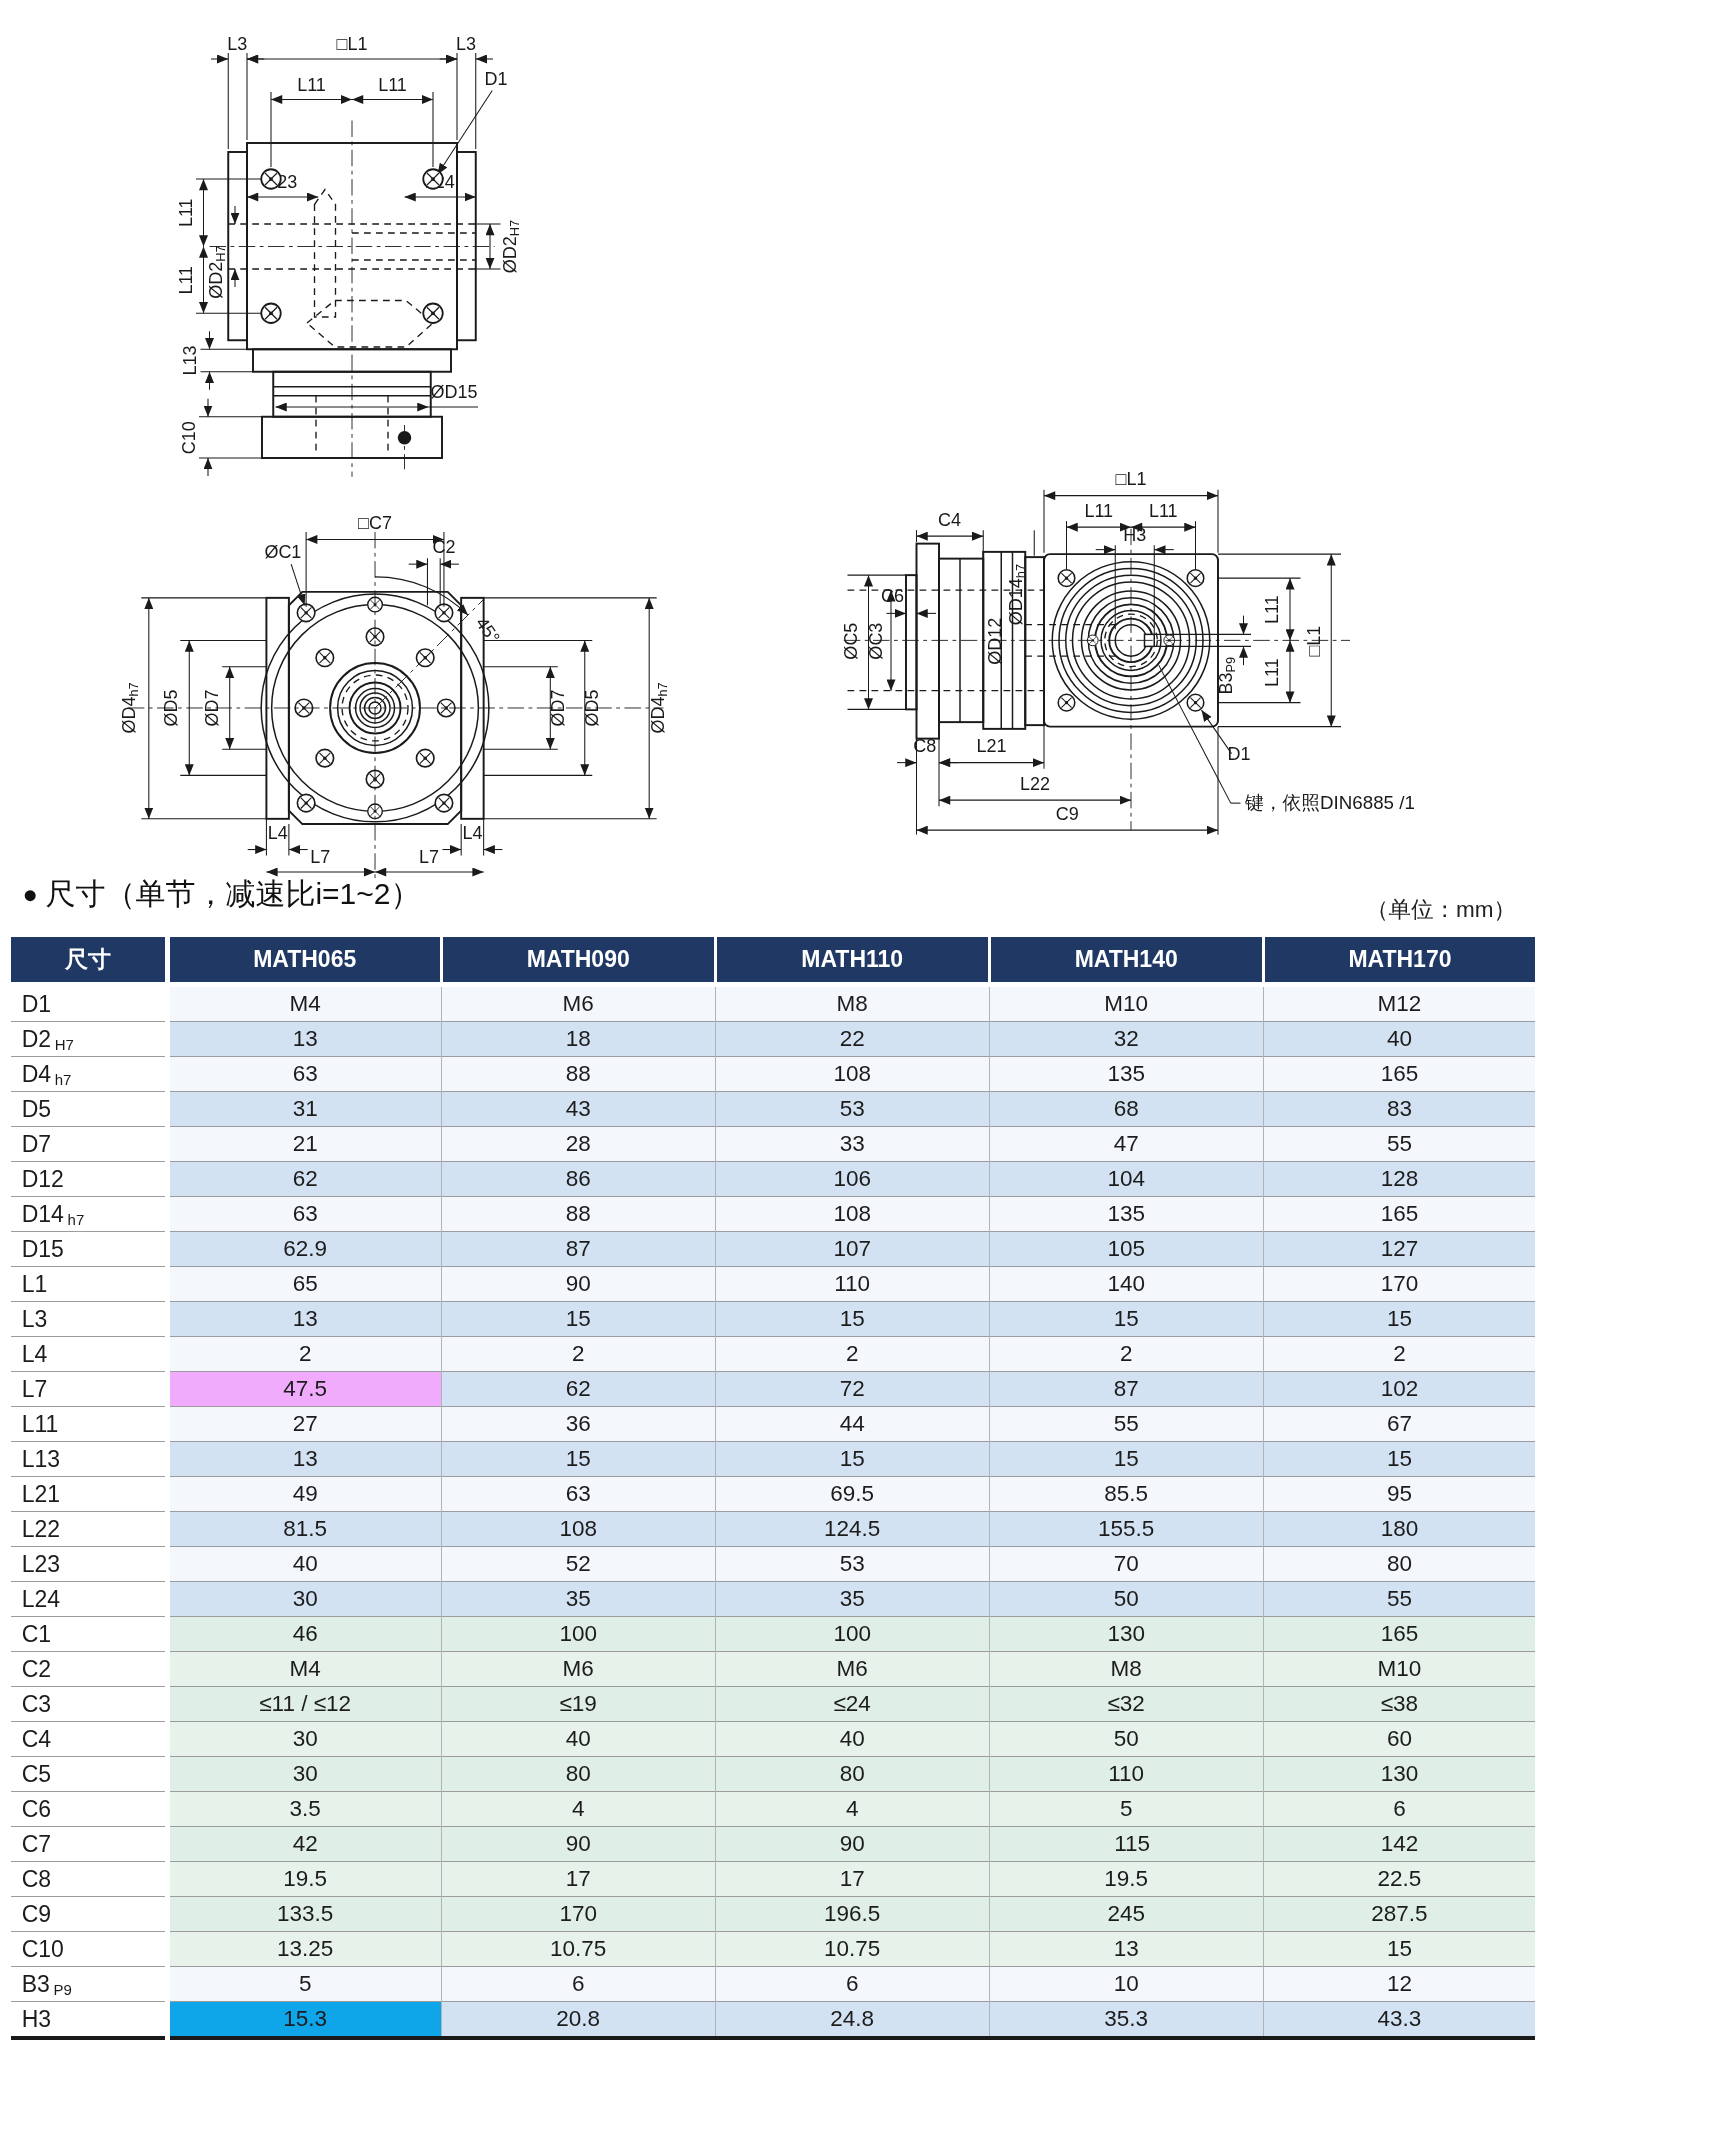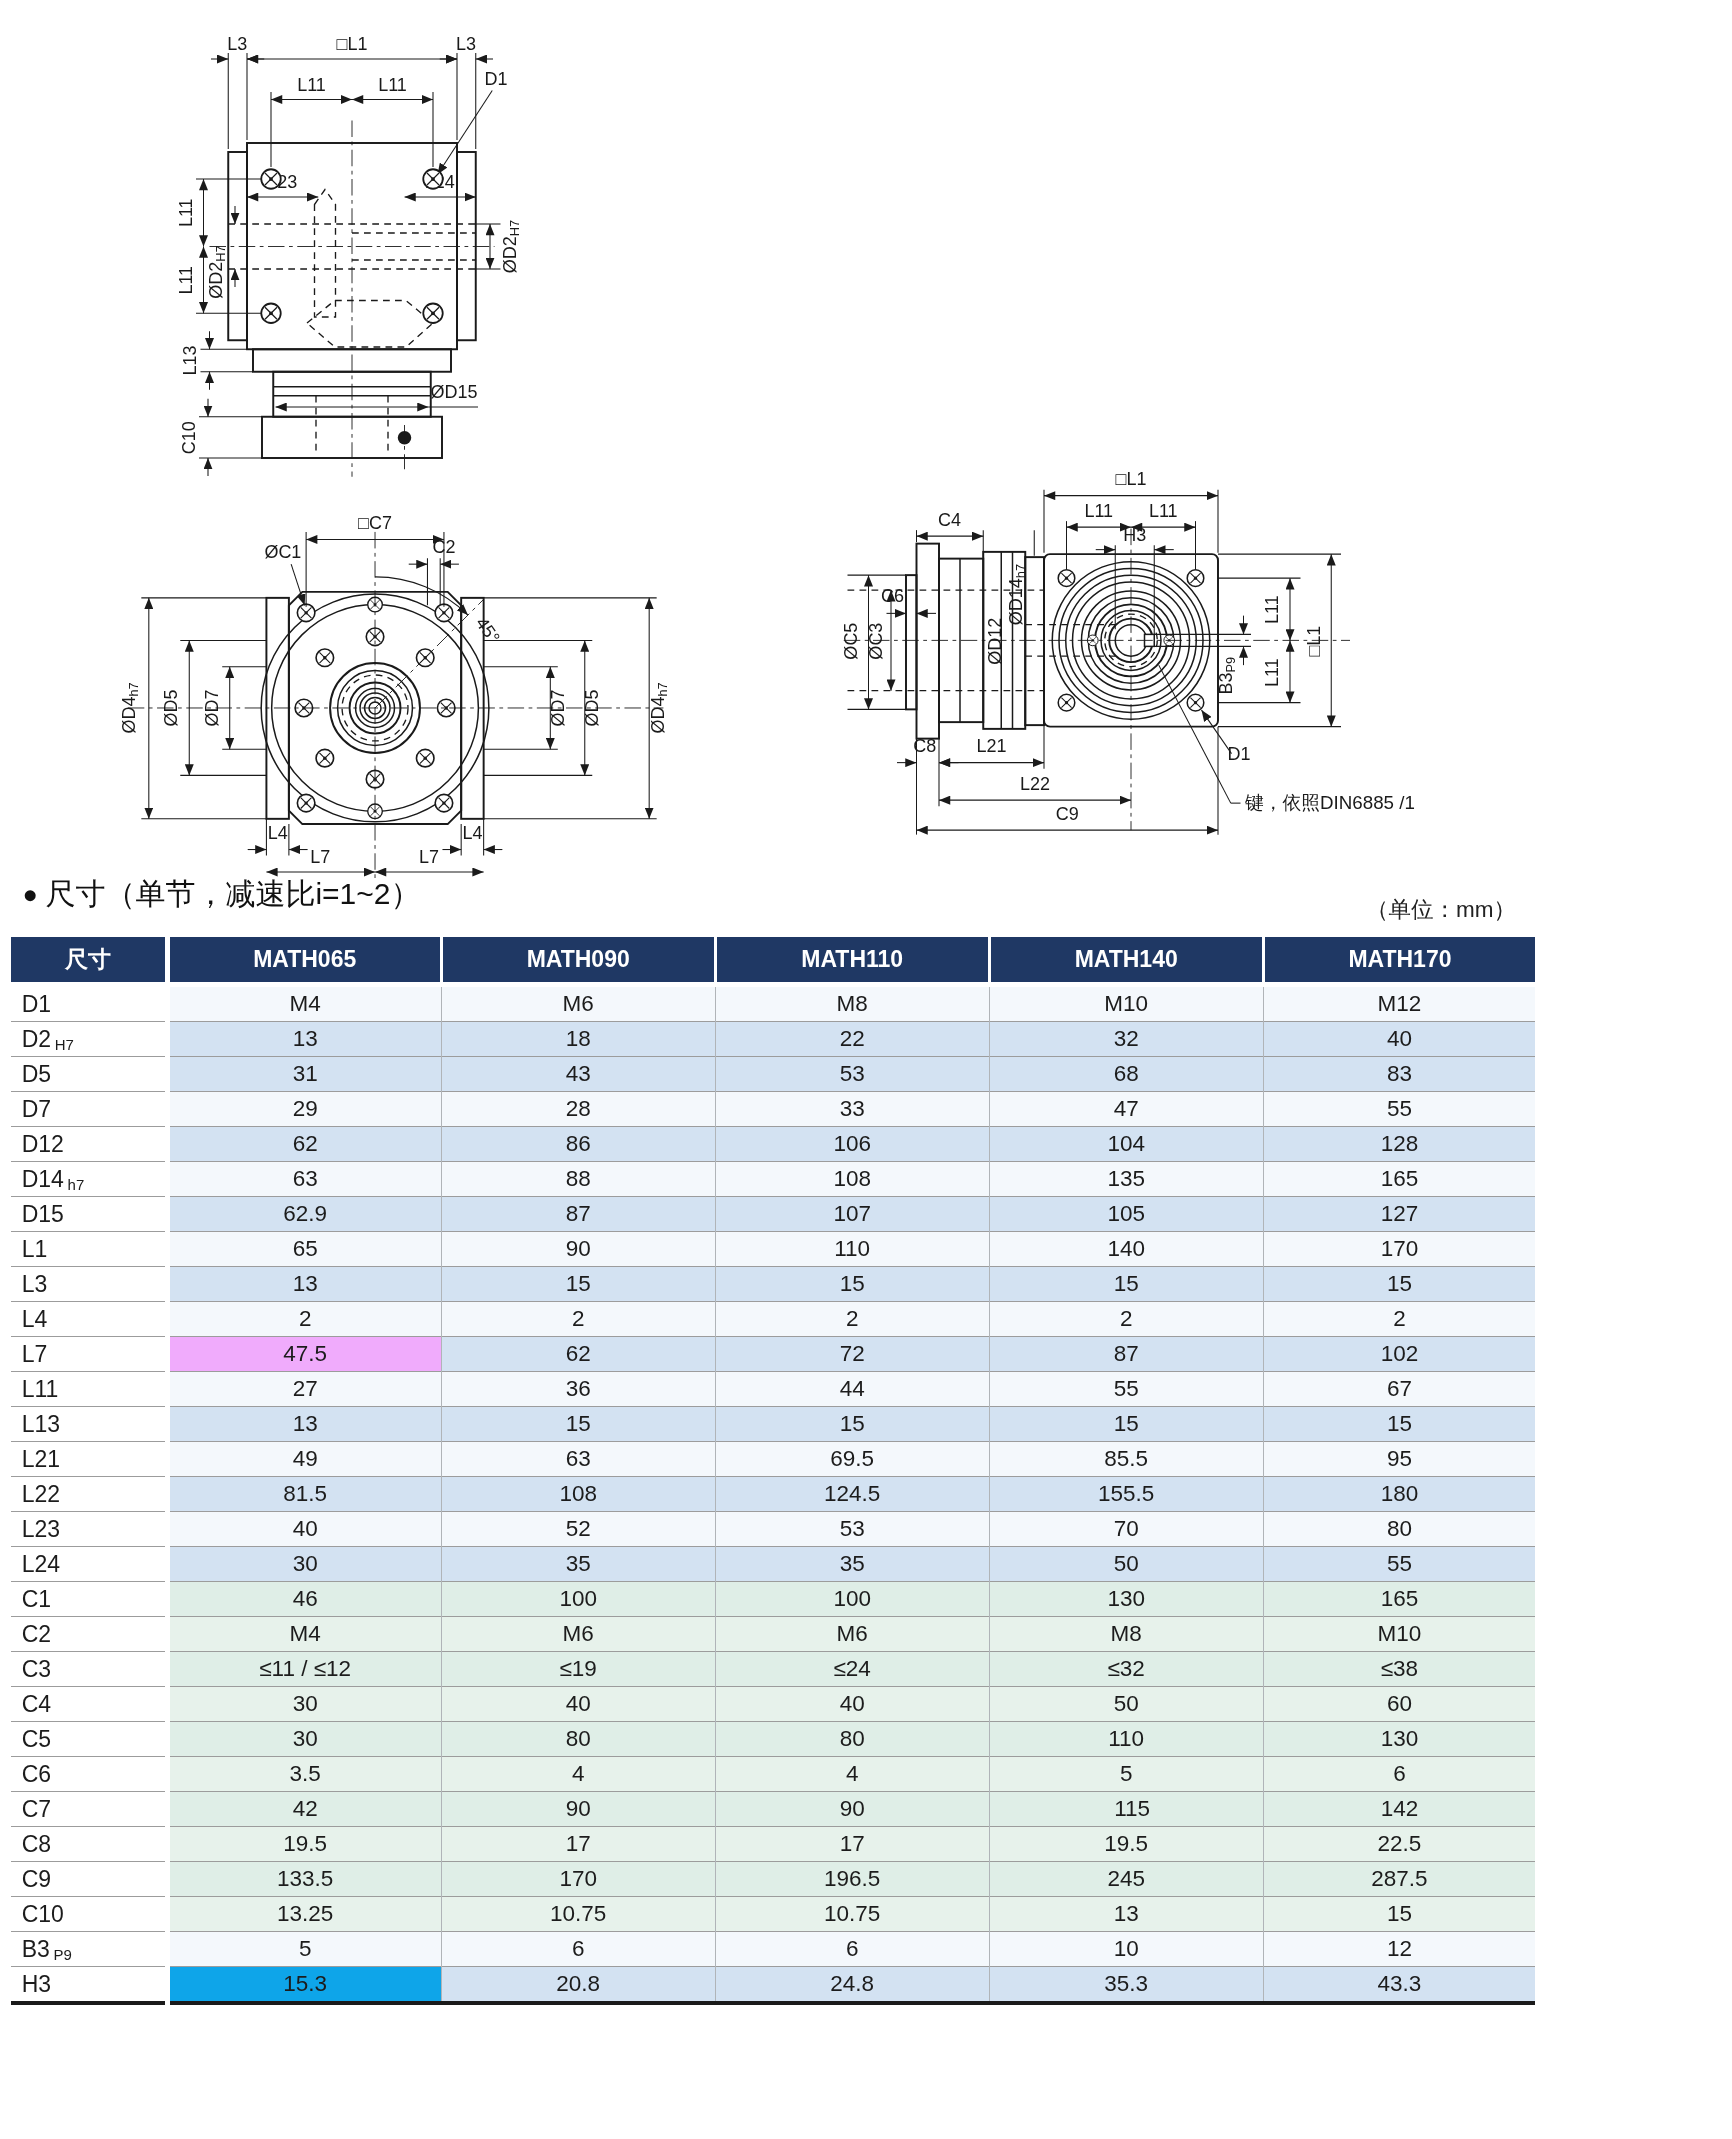--- a/index.html
+++ b/index.html
@@ -435,30 +435,38 @@
         </tr>
         <tr>
           <td class="rowlabel"><span>D2</span><span class="sub">H7</span></td>
           <td style="background: rgb(211, 226, 242);">13</td>
           <td style="background: rgb(211, 226, 242);">18</td>
           <td style="background: rgb(211, 226, 242);">22</td>
           <td style="background: rgb(211, 226, 242);">32</td>
           <td style="background: rgb(211, 226, 242);">40</td>
         </tr>
         <tr>
+          <td class="rowlabel"><span>D4</span><span class="sub">h7</span></td>
+          <td style="background: rgb(244, 248, 252);">63</td>
+          <td style="background: rgb(244, 248, 252);">88</td>
+          <td style="background: rgb(244, 248, 252);">108</td>
+          <td style="background: rgb(244, 248, 252);">135</td>
+          <td style="background: rgb(244, 248, 252);">165</td>
+        </tr>
+        <tr>
           <td class="rowlabel"><span>D5</span></td>
           <td style="background: rgb(211, 226, 242);">31</td>
           <td style="background: rgb(211, 226, 242);">43</td>
           <td style="background: rgb(211, 226, 242);">53</td>
           <td style="background: rgb(211, 226, 242);">68</td>
           <td style="background: rgb(211, 226, 242);">83</td>
         </tr>
         <tr>
           <td class="rowlabel"><span>D7</span></td>
-          <td style="background: rgb(244, 248, 252);">29</td>
+          <td style="background: rgb(244, 248, 252);">21</td>
           <td style="background: rgb(244, 248, 252);">28</td>
           <td style="background: rgb(244, 248, 252);">33</td>
           <td style="background: rgb(244, 248, 252);">47</td>
           <td style="background: rgb(244, 248, 252);">55</td>
         </tr>
         <tr>
           <td class="rowlabel"><span>D12</span></td>
           <td style="background: rgb(211, 226, 242);">62</td>
           <td style="background: rgb(211, 226, 242);">86</td>
           <td style="background: rgb(211, 226, 242);">106</td>

